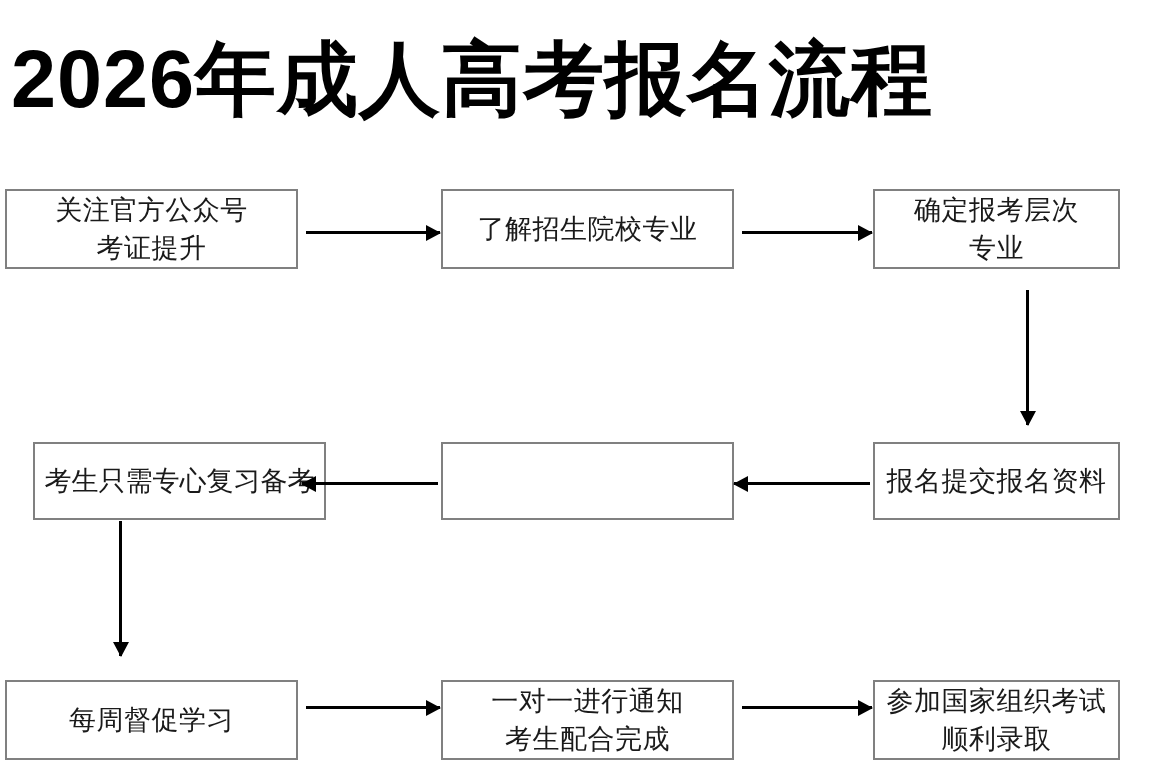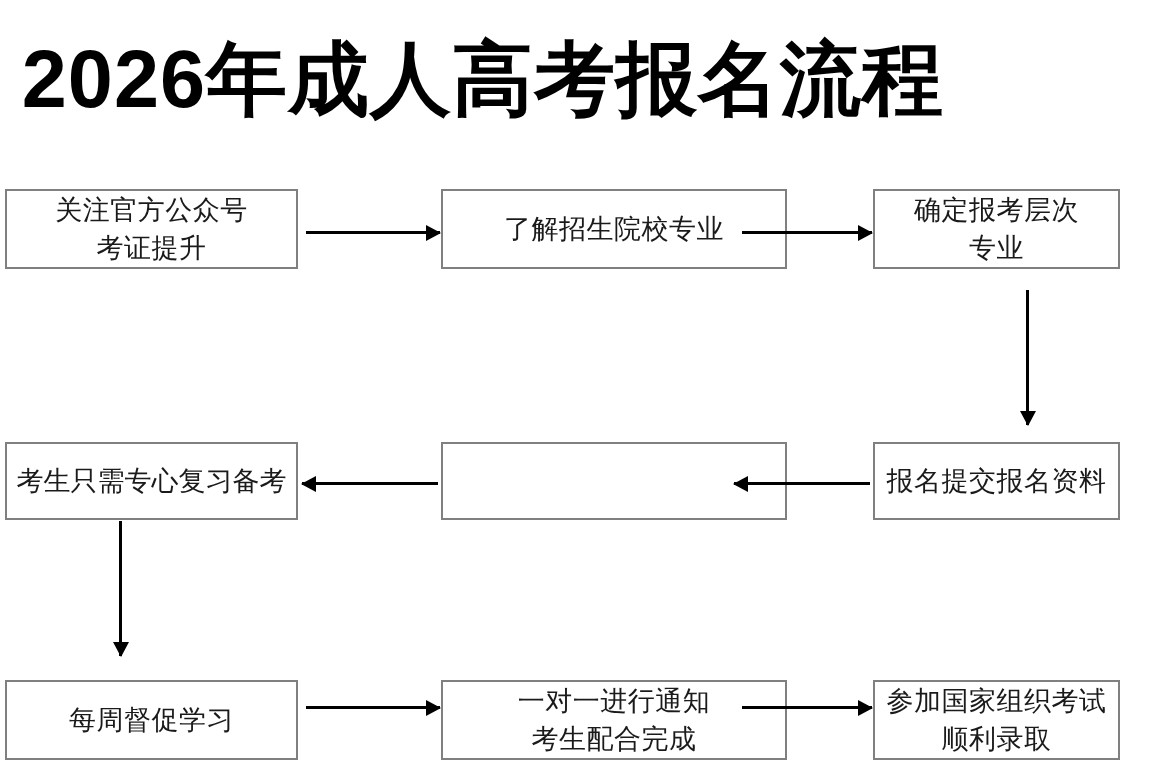--- a/index.html
+++ b/index.html
@@ -19,21 +19,21 @@
     height: 775px;
     background: #ffffff;
   }
 
   
   .title {
     position: absolute;
     left: 0;
     top: 33px;
     width: 944px;
-    text-align: right;
+    text-align: center;
     font-size: 81px;
     font-weight: 700;
     letter-spacing: 1px;
     color: #000000;
     line-height: 1.15;
     white-space: nowrap;
   }
 
   
   .node {
@@ -50,30 +50,30 @@
     font-weight: 400;
     line-height: 1.42;
     text-align: center;
     letter-spacing: 0.5px;
     white-space: nowrap;
   }
   .node .ln { display: block; }
 
   
   .col-left   { left: 5px;   width: 293px; }
-  .col-mid    { left: 441px; width: 346px; }
+  .col-mid    { left: 441px; width: 293px; }
   .col-right  { left: 873px; width: 247px; }
 
   
   .row-1 { top: 189px; height: 80px; }
   .row-2 { top: 442px; height: 78px; }
   .row-3 { top: 680px; height: 80px; }
 
   
-  .tight { font-size: 27px; letter-spacing: 0px; }
+  .tight { font-size: 27px; letter-spacing: 0px; margin-left: 28px; }
 
   
   .arrow-h, .arrow-v {
     position: absolute;
   }
   .arrow-h {
     height: 3px;
     background: #000000;
   }
   .arrow-v {

